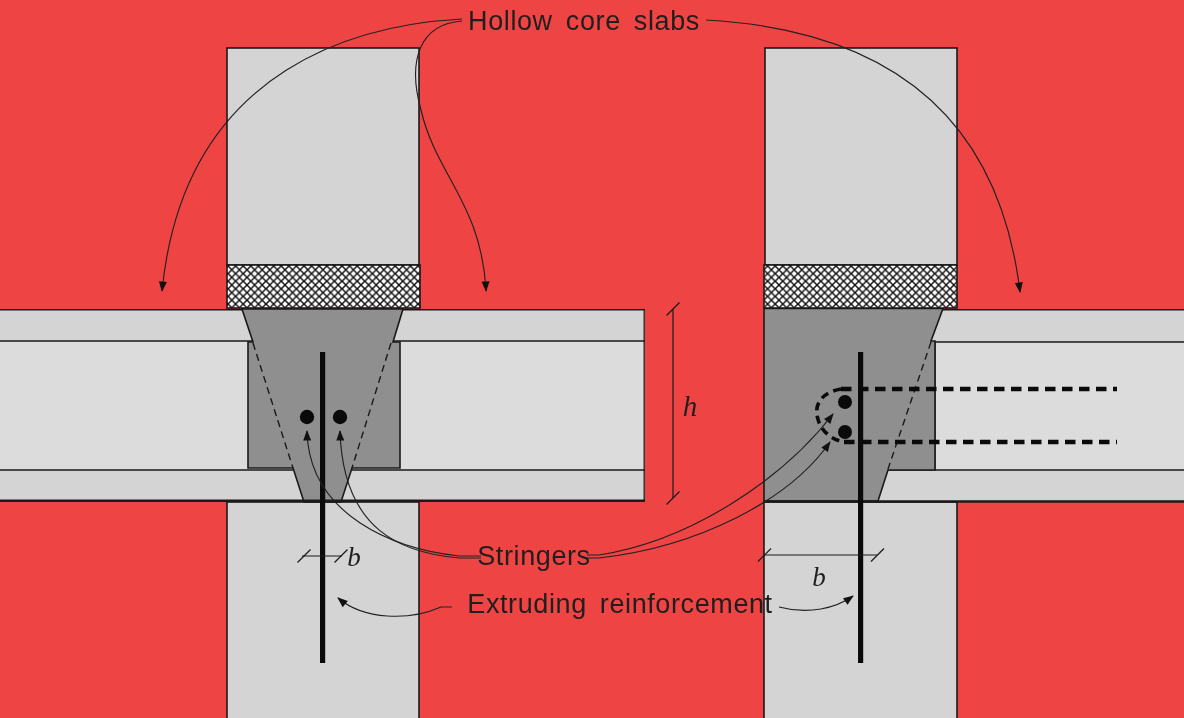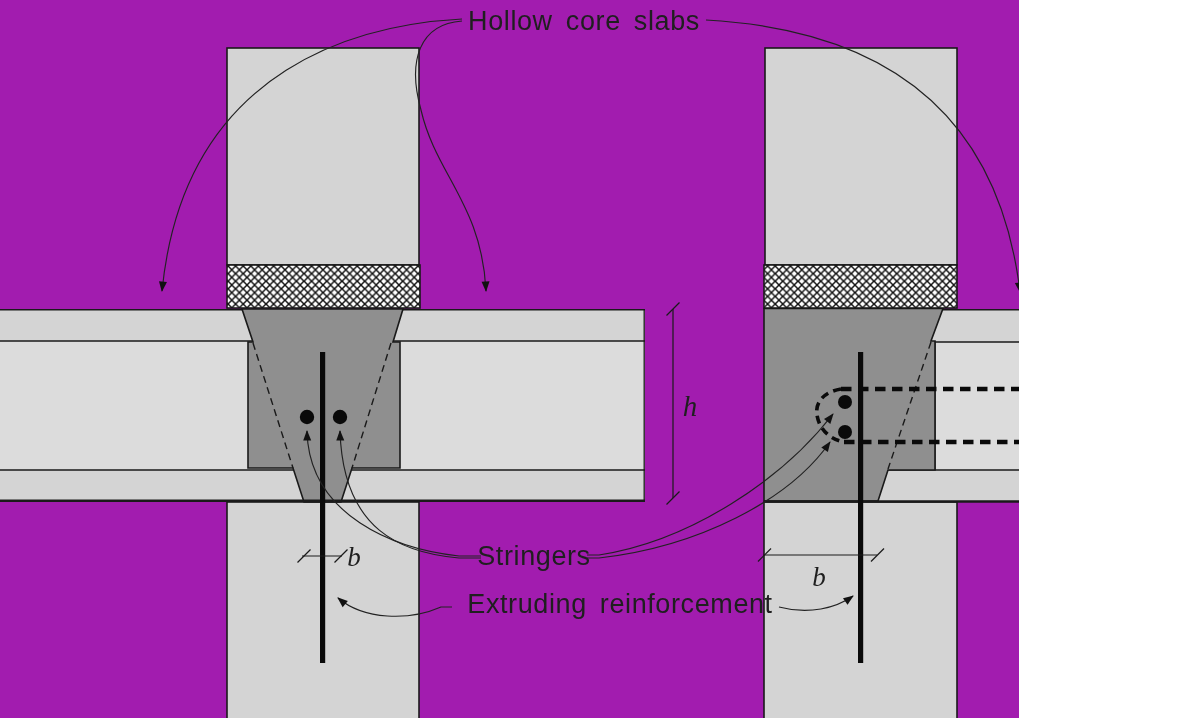--- a/index.html
+++ b/index.html
@@ -1,16 +1,16 @@
 <!DOCTYPE html>
 <html><head>
 <meta charset="utf-8">
 <style>
   html,body { margin:0; padding:0; background:#ffffff; }
-  .canvas { position:relative; width:1019px; height:718px; background:#a21caf; overflow:hidden;
+  .canvas { position:relative; width:1184px; height:718px; background:#ef4444; overflow:hidden;
             font-family:"Liberation Sans", sans-serif; }
   svg { display:block; }
   .label-sans { font-family:"Liberation Sans","DejaVu Sans",sans-serif; font-size:27px;
                 fill:#1f1f1f; letter-spacing:0.6px; word-spacing:5px; }
   .label-math { font-family:"Liberation Serif","DejaVu Serif",serif; font-style:italic;
                 font-size:27px; fill:#1f1f1f; }
   .label-math-h { font-size:29px; }
   .outline      { stroke:#1a1a1a; stroke-width:1.6; }
   .edge-thin    { stroke:#1a1a1a; stroke-width:1.3; fill:none; }
   .edge-med     { stroke:#1a1a1a; stroke-width:1.6; fill:none; }

